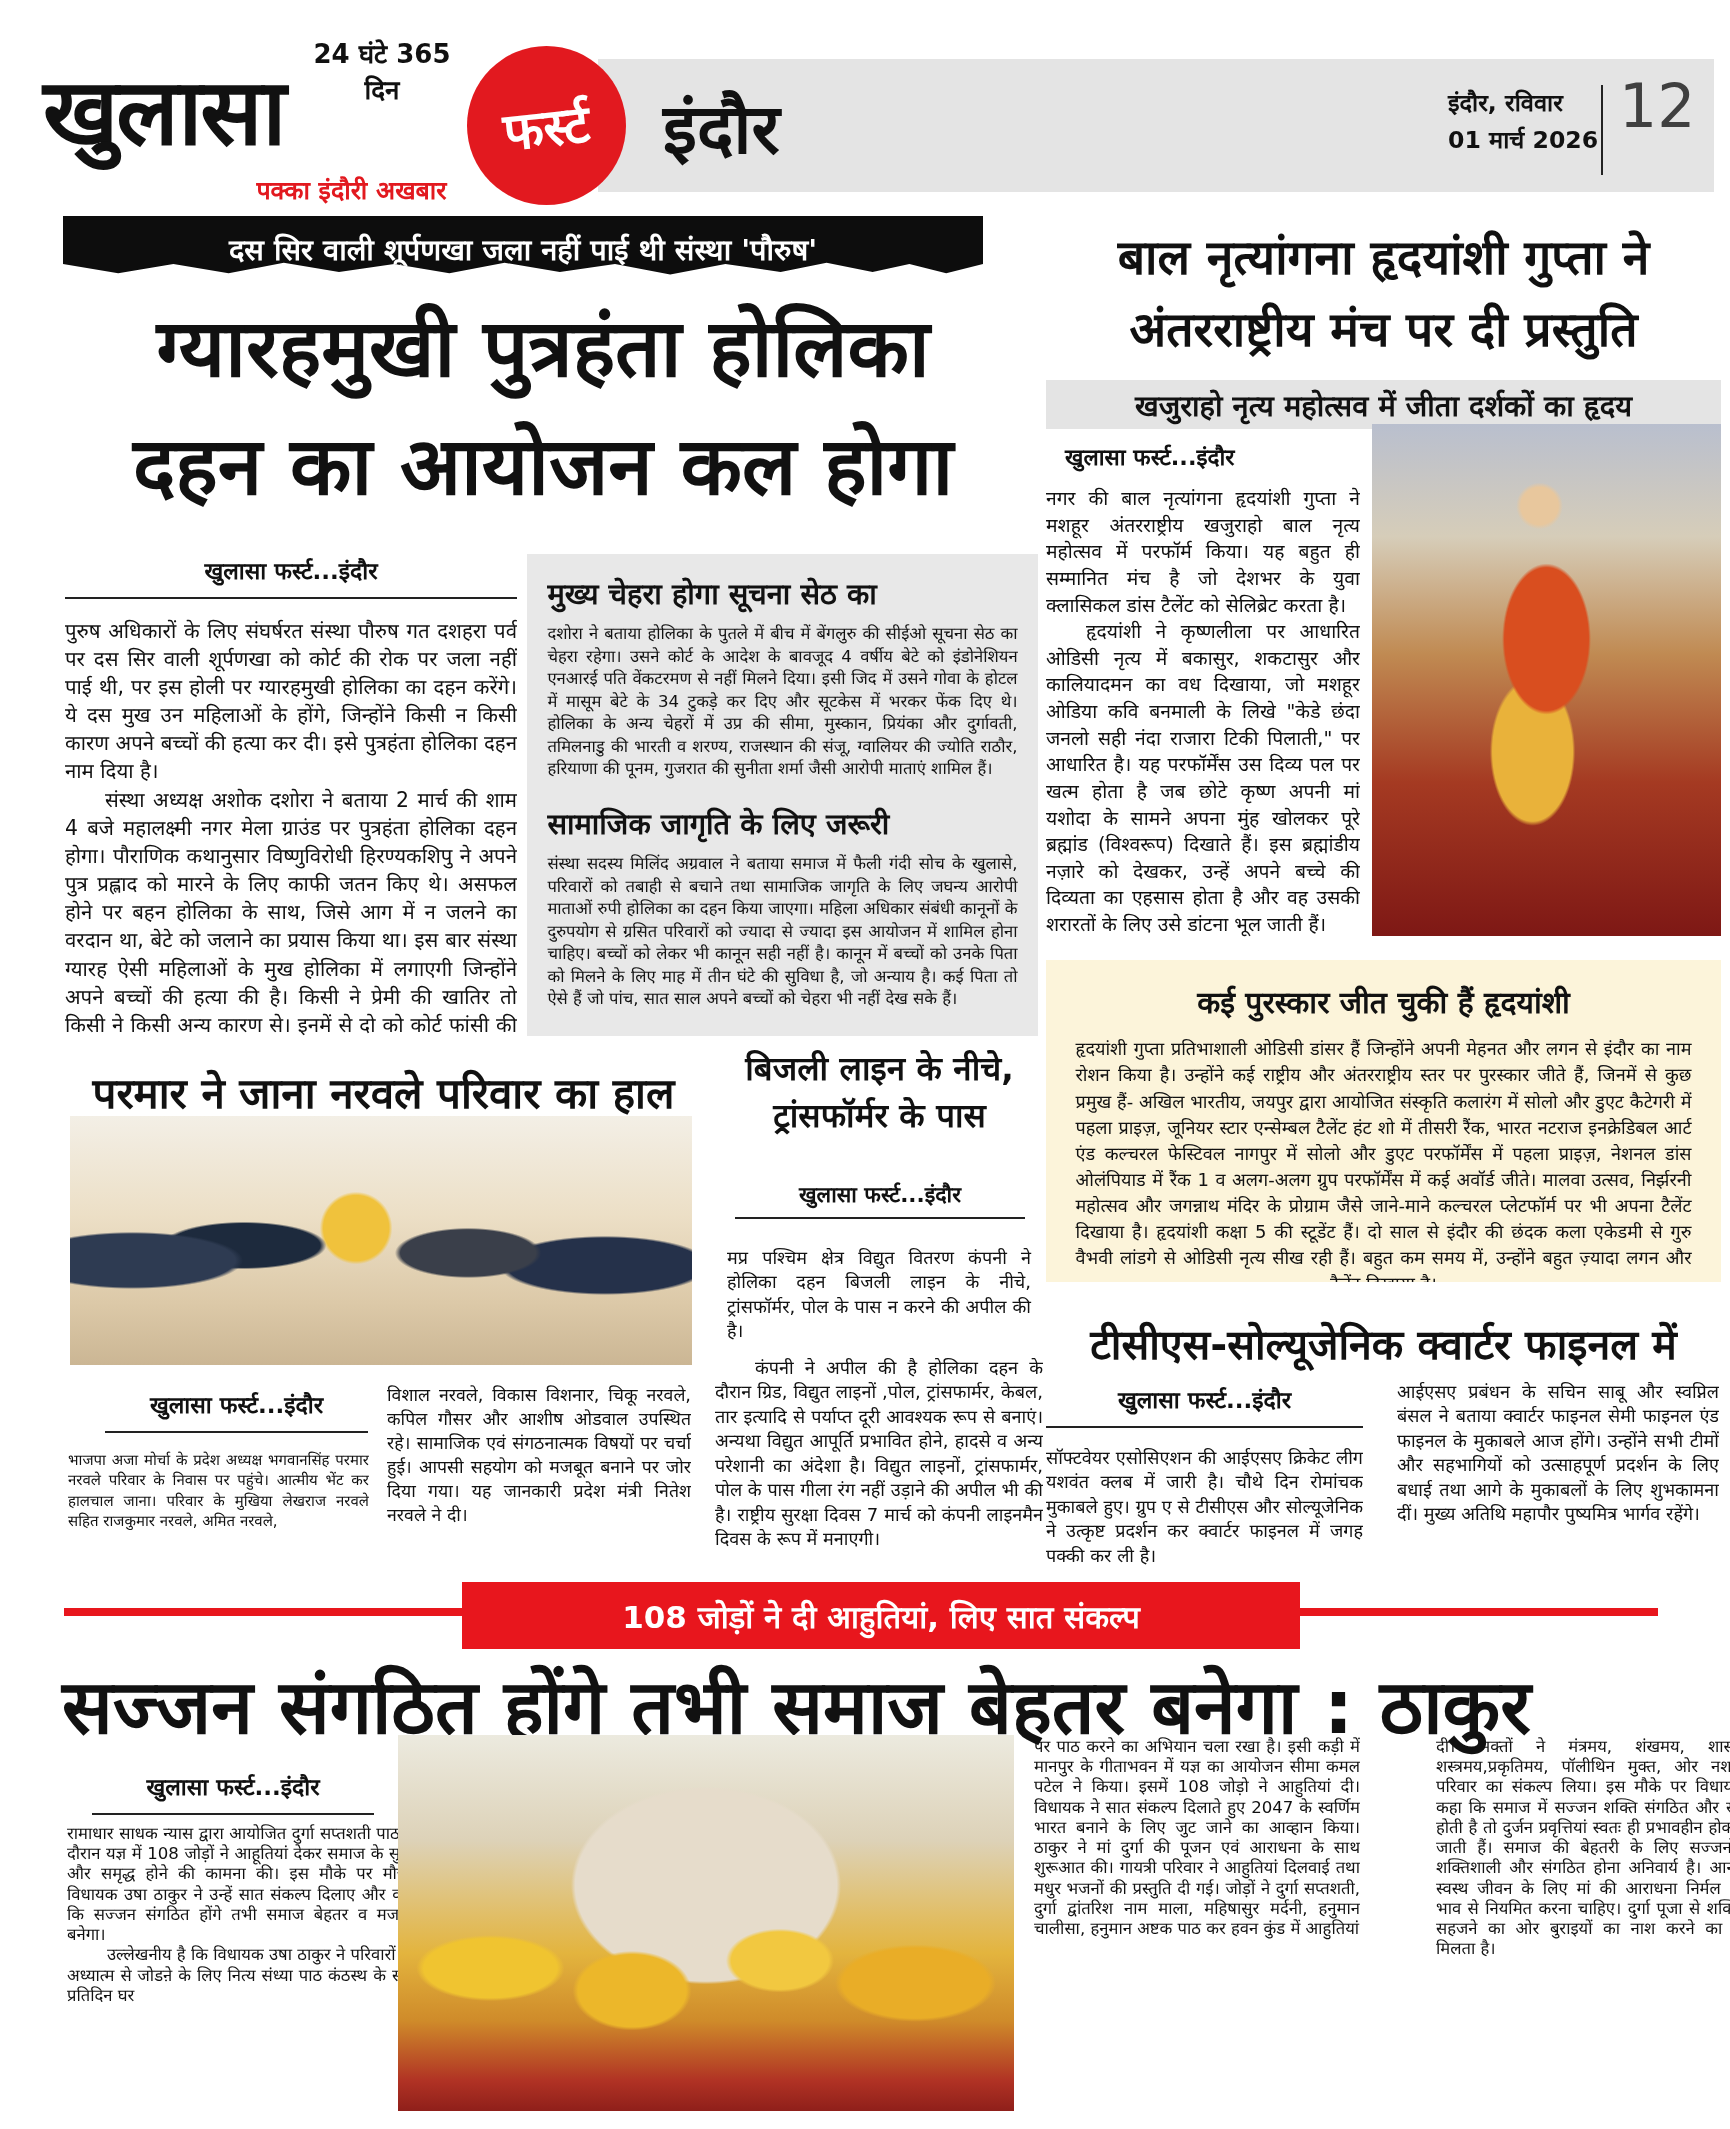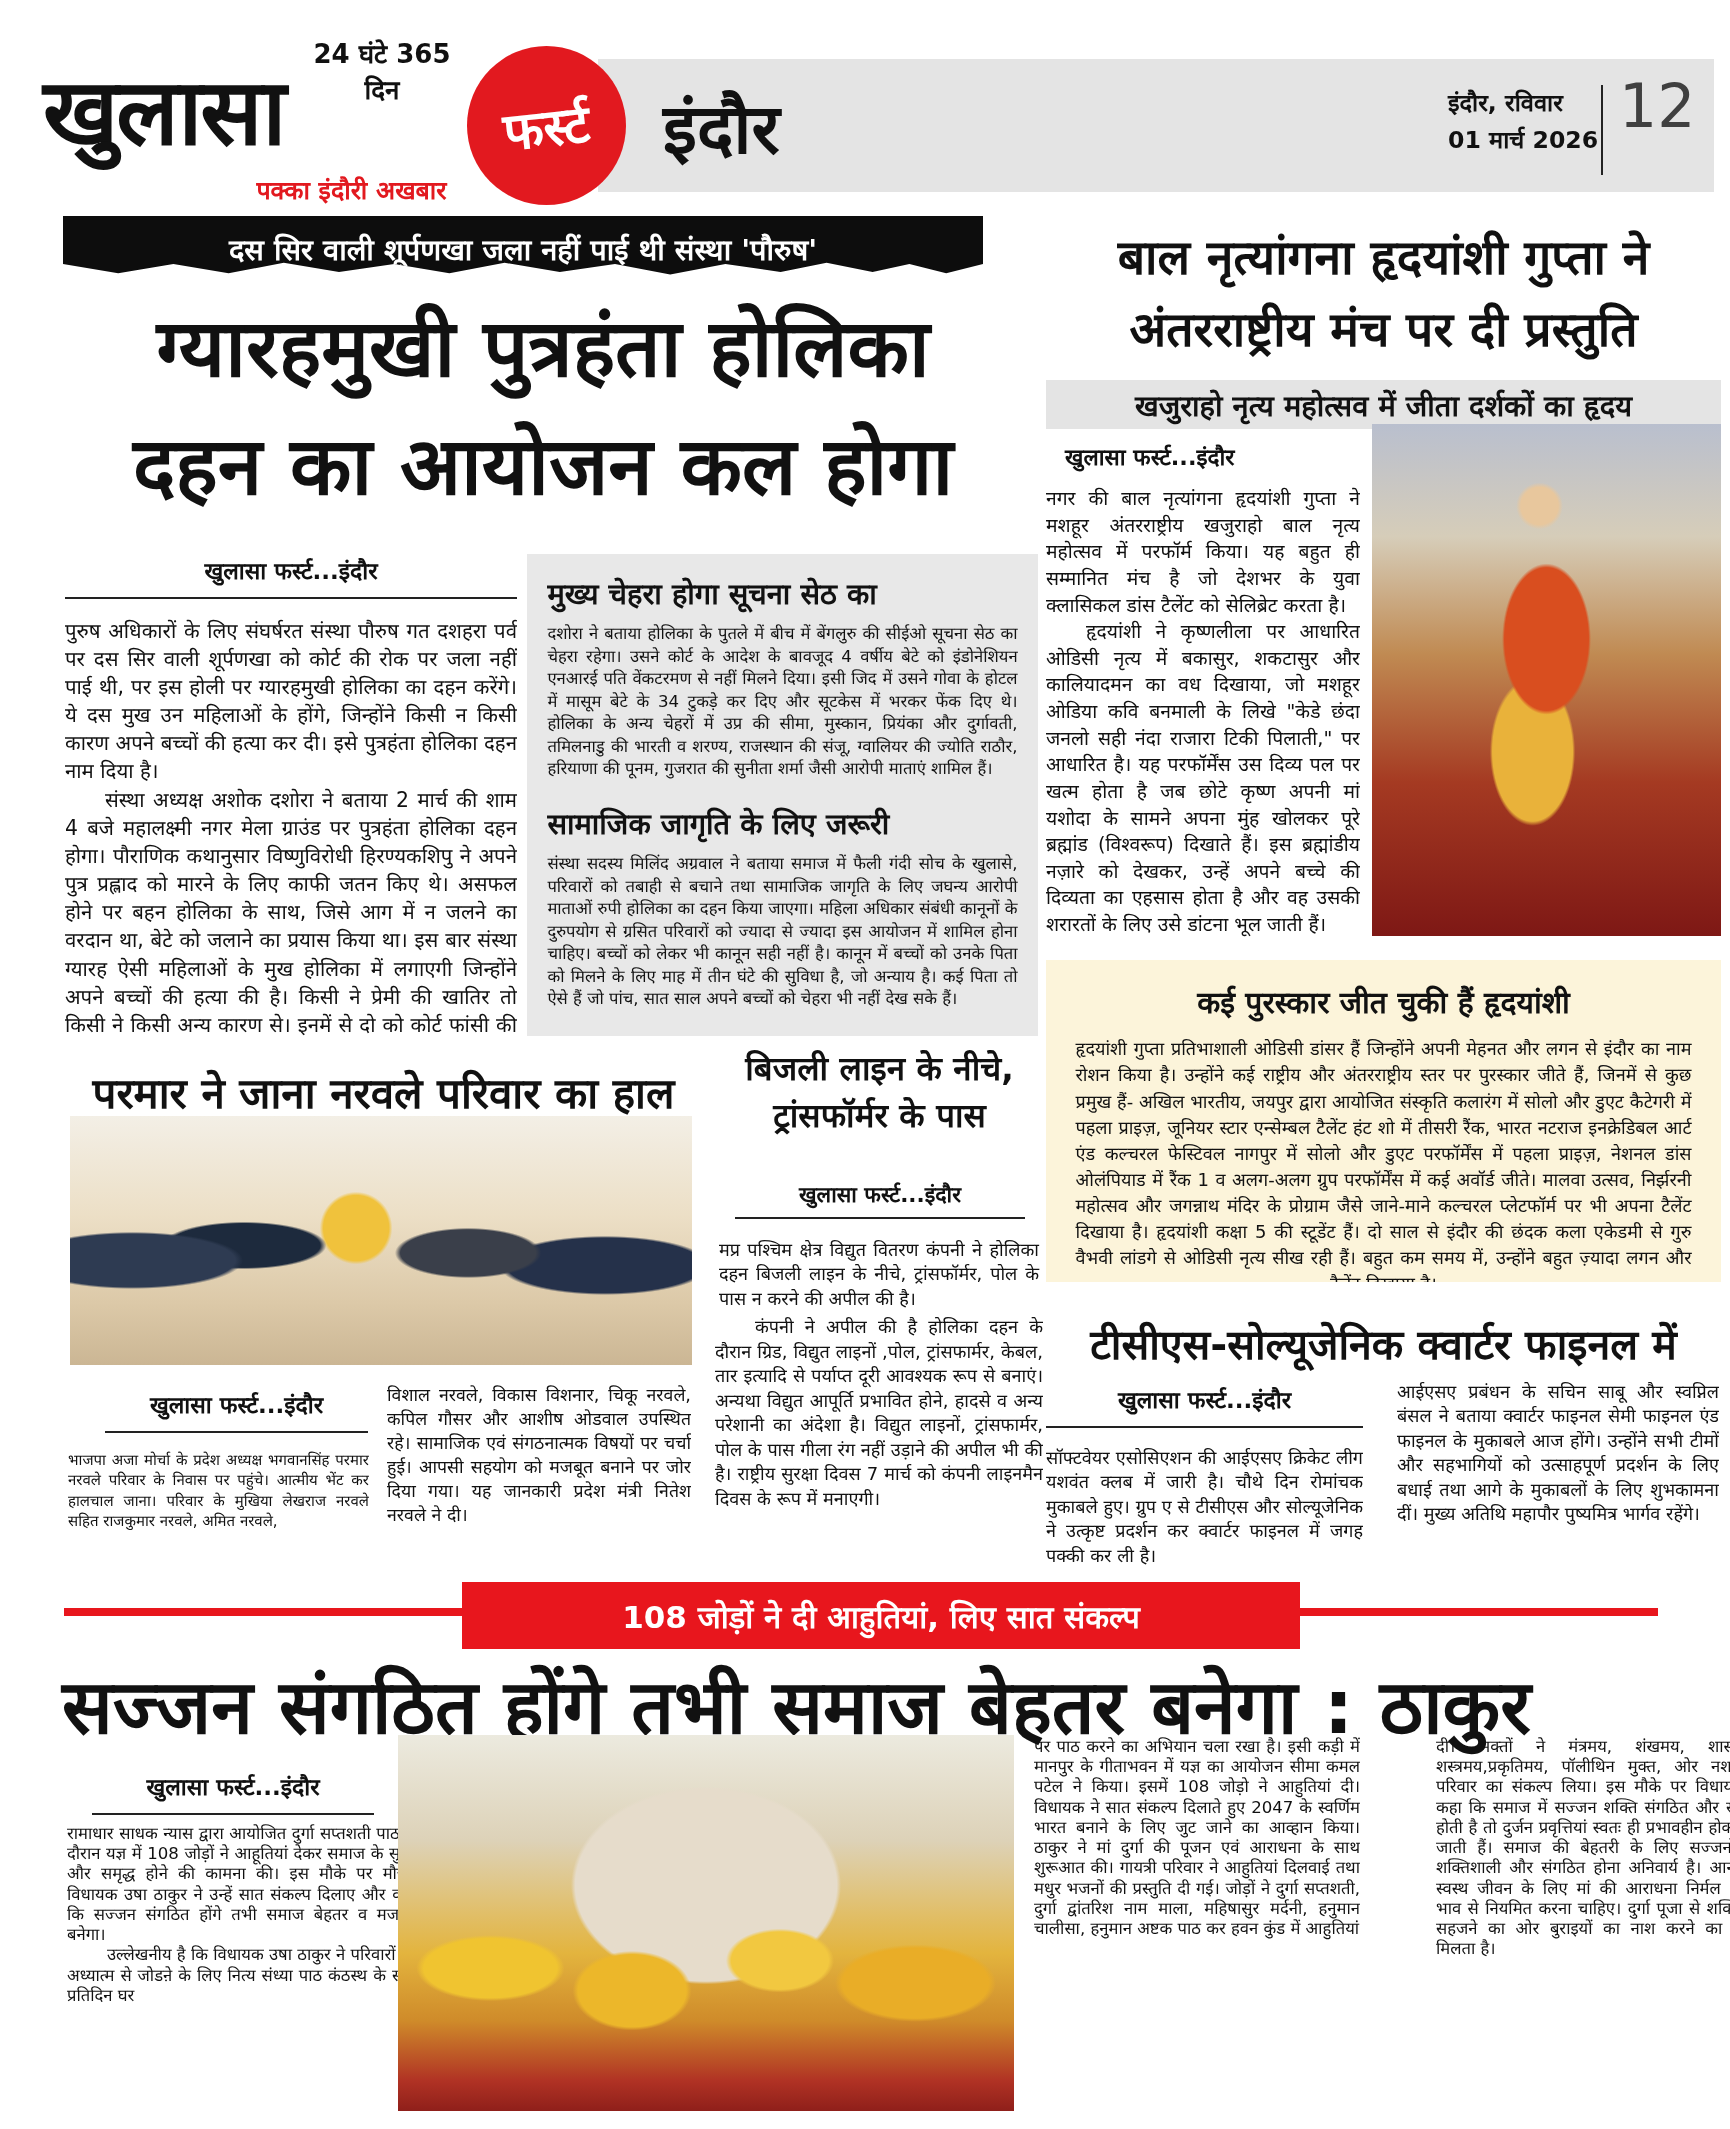--- a/index.html
+++ b/index.html
@@ -191,21 +191,21 @@
 
   <section>
     <div class="abs bijli-headline">
       <div>बिजली लाइन के नीचे,</div>
       <div>ट्रांसफॉर्मर के पास</div>
     </div>
     <div class="abs bijli-byline">
       <div class="byline">खुलासा फर्स्ट...इंदौर</div>
     </div>
     <div class="abs bijli-body">
-      <p style="margin:4px">मप्र पश्चिम क्षेत्र विद्युत वितरण कंपनी ने होलिका दहन बिजली लाइन के नीचे, ट्रांसफॉर्मर, पोल के पास न करने की अपील की है।</p>
+      <p style="margin:12px">मप्र पश्चिम क्षेत्र विद्युत वितरण कंपनी ने होलिका दहन बिजली लाइन के नीचे, ट्रांसफॉर्मर, पोल के पास न करने की अपील की है।</p>
       <p style="margin:0" class="indent">कंपनी ने अपील की है होलिका दहन के दौरान ग्रिड, विद्युत लाइनों ,पोल, ट्रांसफार्मर, केबल, तार इत्यादि से पर्याप्त दूरी आवश्यक रूप से बनाएं। अन्यथा विद्युत आपूर्ति प्रभावित होने, हादसे व अन्य परेशानी का अंदेशा है। विद्युत लाइनों, ट्रांसफार्मर, पोल के पास गीला रंग नहीं उड़ाने की अपील भी की है। राष्ट्रीय सुरक्षा दिवस 7 मार्च को कंपनी लाइनमैन दिवस के रूप में मनाएगी।</p>
     </div>
   </section>
 
   <section>
     <div class="abs tcs-headline">टीसीएस-सोल्यूजेनिक क्वार्टर फाइनल में</div>
     <div class="abs tcs-col1">
       <div class="byline">खुलासा फर्स्ट...इंदौर</div>
       <div class="tcs-col1-body">सॉफ्टवेयर एसोसिएशन की आईएसए क्रिकेट लीग यशवंत क्लब में जारी है। चौथे दिन रोमांचक मुकाबले हुए। ग्रुप ए से टीसीएस और सोल्यूजेनिक ने उत्कृष्ट प्रदर्शन कर क्वार्टर फाइनल में जगह पक्की कर ली है।</div>
     </div>

